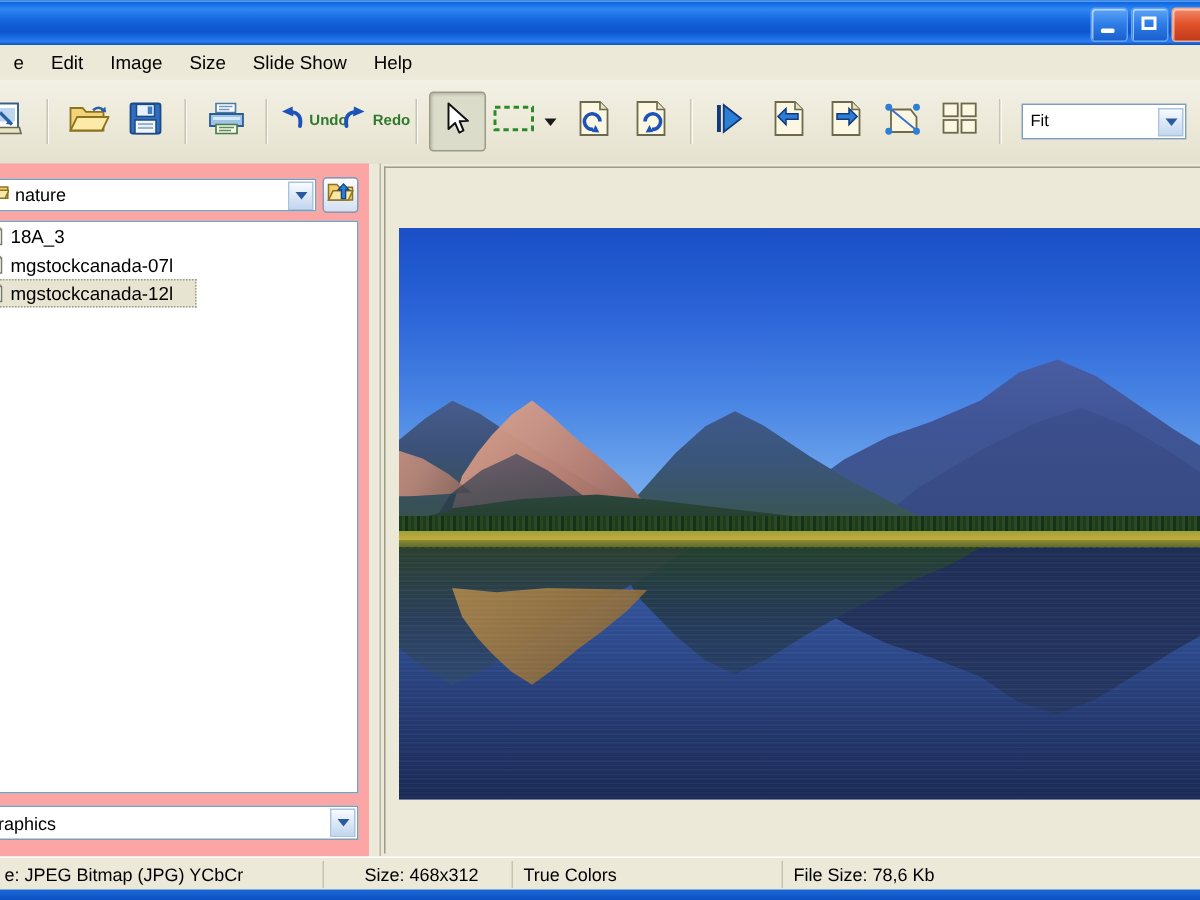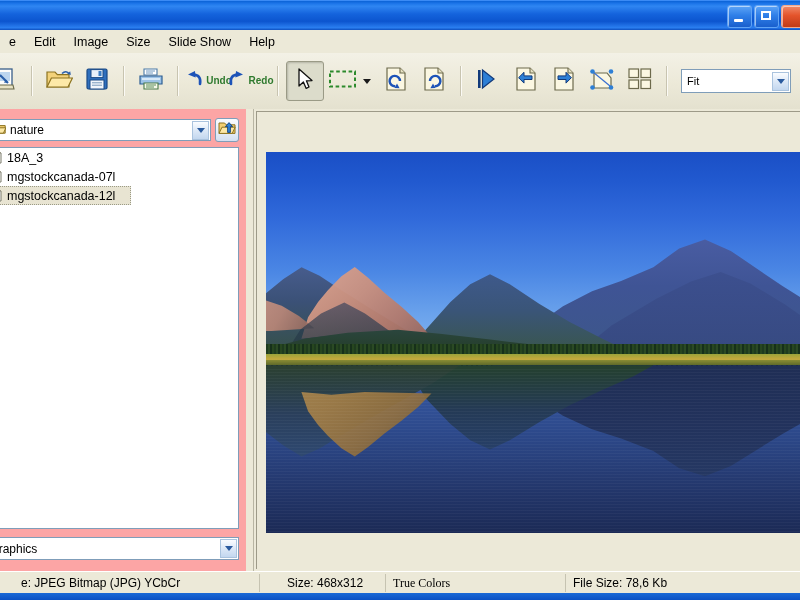--- a/index.html
+++ b/index.html
@@ -538,23 +538,23 @@
   .sb-cell {
     height: 18px;
     display: flex;
     align-items: center;
     padding: 0 7px;
     white-space: nowrap;
     border-right: 1px solid #c6c3b1;
     box-sizing: border-box;
   }
   .sb-cell.last { border-right: none; }
-  .sb-fmt { width: 260px; padding-left: 21px; }
+  .sb-fmt { width: 216px; padding-left: 3px; }
   .sb-size { width: 106px; margin-left: 20px; }
-  .sb-colors { width: 180px; font-family: Liberation Serif, serif; }
+  .sb-colors { width: 180px; }
   .sb-filesize { flex: 1; }
 
   .bottom-edge {
     position: absolute;
     left: -10px;
     top: 593px;
     width: 810px;
     height: 7px;
     background: linear-gradient(to bottom, #1b6ad6 0%, #0c51c4 100%);
   }

